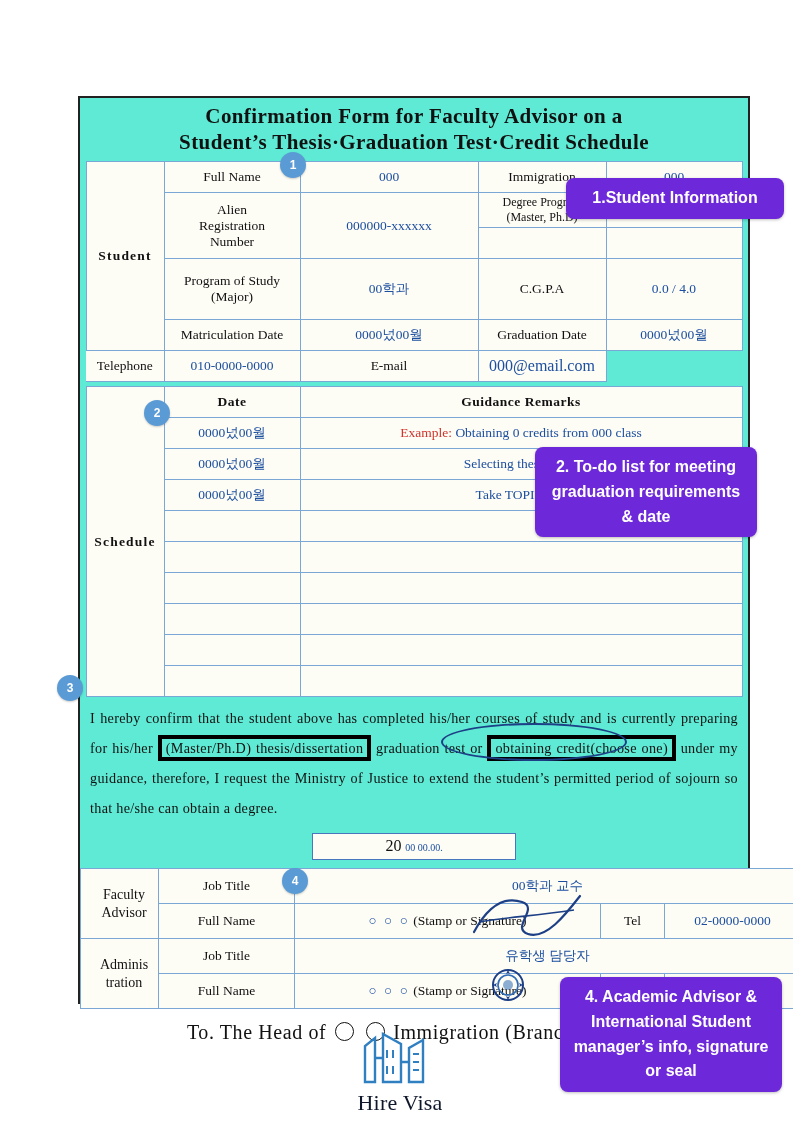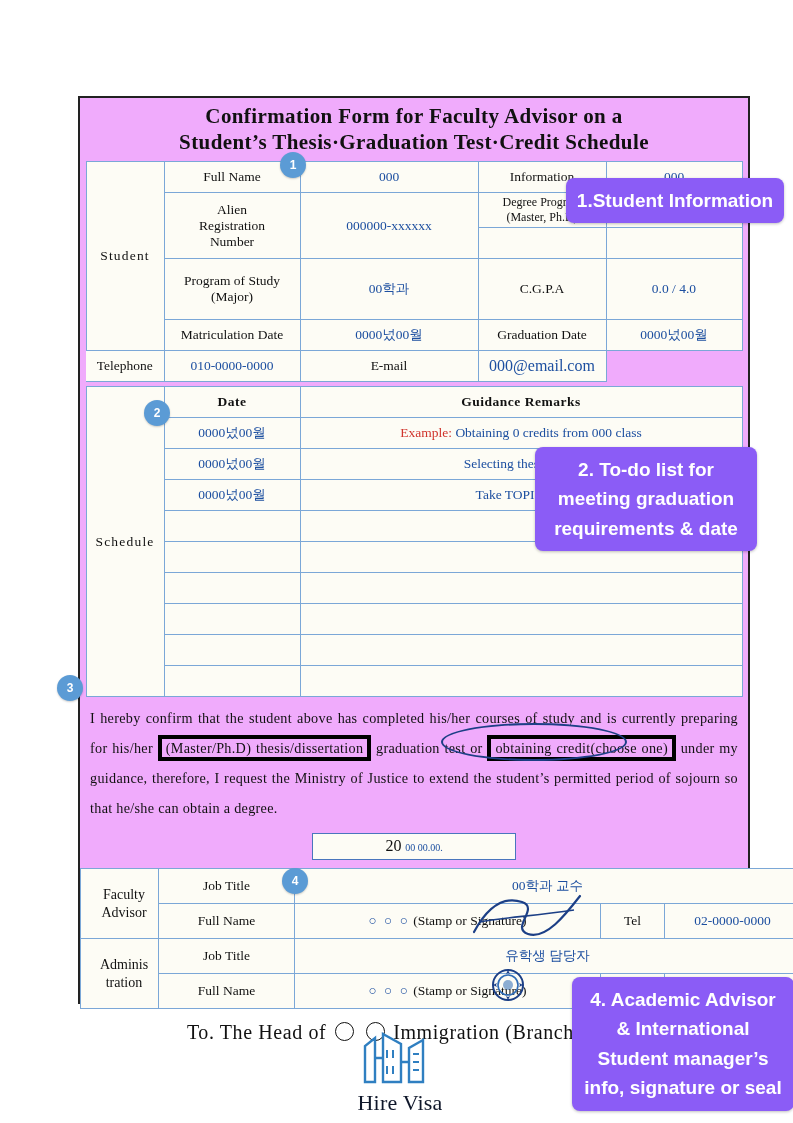--- a/index.html
+++ b/index.html
@@ -24,21 +24,21 @@
 
   
   .form-sheet {
     position: absolute;
     left: 78px;
     top: 96px;
     width: 672px;
     height: 908px;
     border: 2px solid #222;
     box-sizing: border-box;
-    background: #f0abfc;
+    background: #5eead4;
   }
 
   .form-title {
     text-align: center;
     font-size: 21px;
     font-weight: bold;
     letter-spacing: .4px;
     line-height: 1.22;
     padding: 6px 12px 4px 12px;
     font-family: "Liberation Serif", serif;
@@ -64,20 +64,21 @@
     background: #fdfcf5;
     color: #111;
   }
   td.val {
     color: #1d4fa0;
     font-size: 13px;
   }
   td.sect {
     font-size: 15px;
     background: #fdfcf5;
+    font-weight: bold;
   }
   td.hdr {
     font-weight: bold;
     letter-spacing: .5px;
     background: #fdfcf5;
   }
   td.blank { background: #fdfcf5; }
   .sp { letter-spacing: 1.2px; }
 
   
@@ -178,36 +179,36 @@
     width: 17px; height: 17px;
     border: 1.6px solid #111;
     border-radius: 50%;
     vertical-align: -2px;
     margin: 0 3px;
   }
 
   
   .callout {
     position: absolute;
-    background: #8b5cf6;
+    background: #6d28d9;
     color: #fff;
     font-family: "Liberation Sans", sans-serif;
     font-weight: bold;
-    font-size: 19px;
+    font-size: 16px;
     text-align: center;
     border-radius: 8px;
     padding: 8px 10px;
     line-height: 1.55;
     box-shadow: 0 1px 3px rgba(0,0,0,.25);
     box-sizing: border-box;
   }
   .c1 { left: 566px; top: 178px; width: 218px; }
   .c2 { left: 535px; top: 447px; width: 222px; }
   .c3 { left: 562px; top: 727px; width: 222px; }
-  .c4 { left: 572px; top: 977px; width: 222px; }
+  .c4 { left: 560px; top: 977px; width: 222px; }
 
   .badge {
     position: absolute;
     width: 26px; height: 26px;
     border-radius: 50%;
     background: #5b9bd5;
     color: #fff;
     font-family: "Liberation Sans", sans-serif;
     font-size: 12px;
     font-weight: bold;
@@ -254,21 +255,21 @@
         <col style="width:136px">
         <col style="width:178px">
         <col style="width:128px">
         <col style="width:136px">
       </colgroup>
       <tbody>
         <tr>
           <td class="sect sp" rowspan="6">Student</td>
           <td class="lbl">Full  Name</td>
           <td class="val">000</td>
-          <td class="lbl">Information</td>
+          <td class="lbl">Immigration</td>
           <td class="val">000</td>
         </tr>
         <tr>
           <td class="lbl" rowspan="2" style="height:52px">
             <div>Alien</div>
             <div>Registration</div>
             <div>Number</div>
           </td>
           <td class="val" rowspan="2">000000-xxxxxx</td>
           <td class="lbl" style="font-size:12px">

